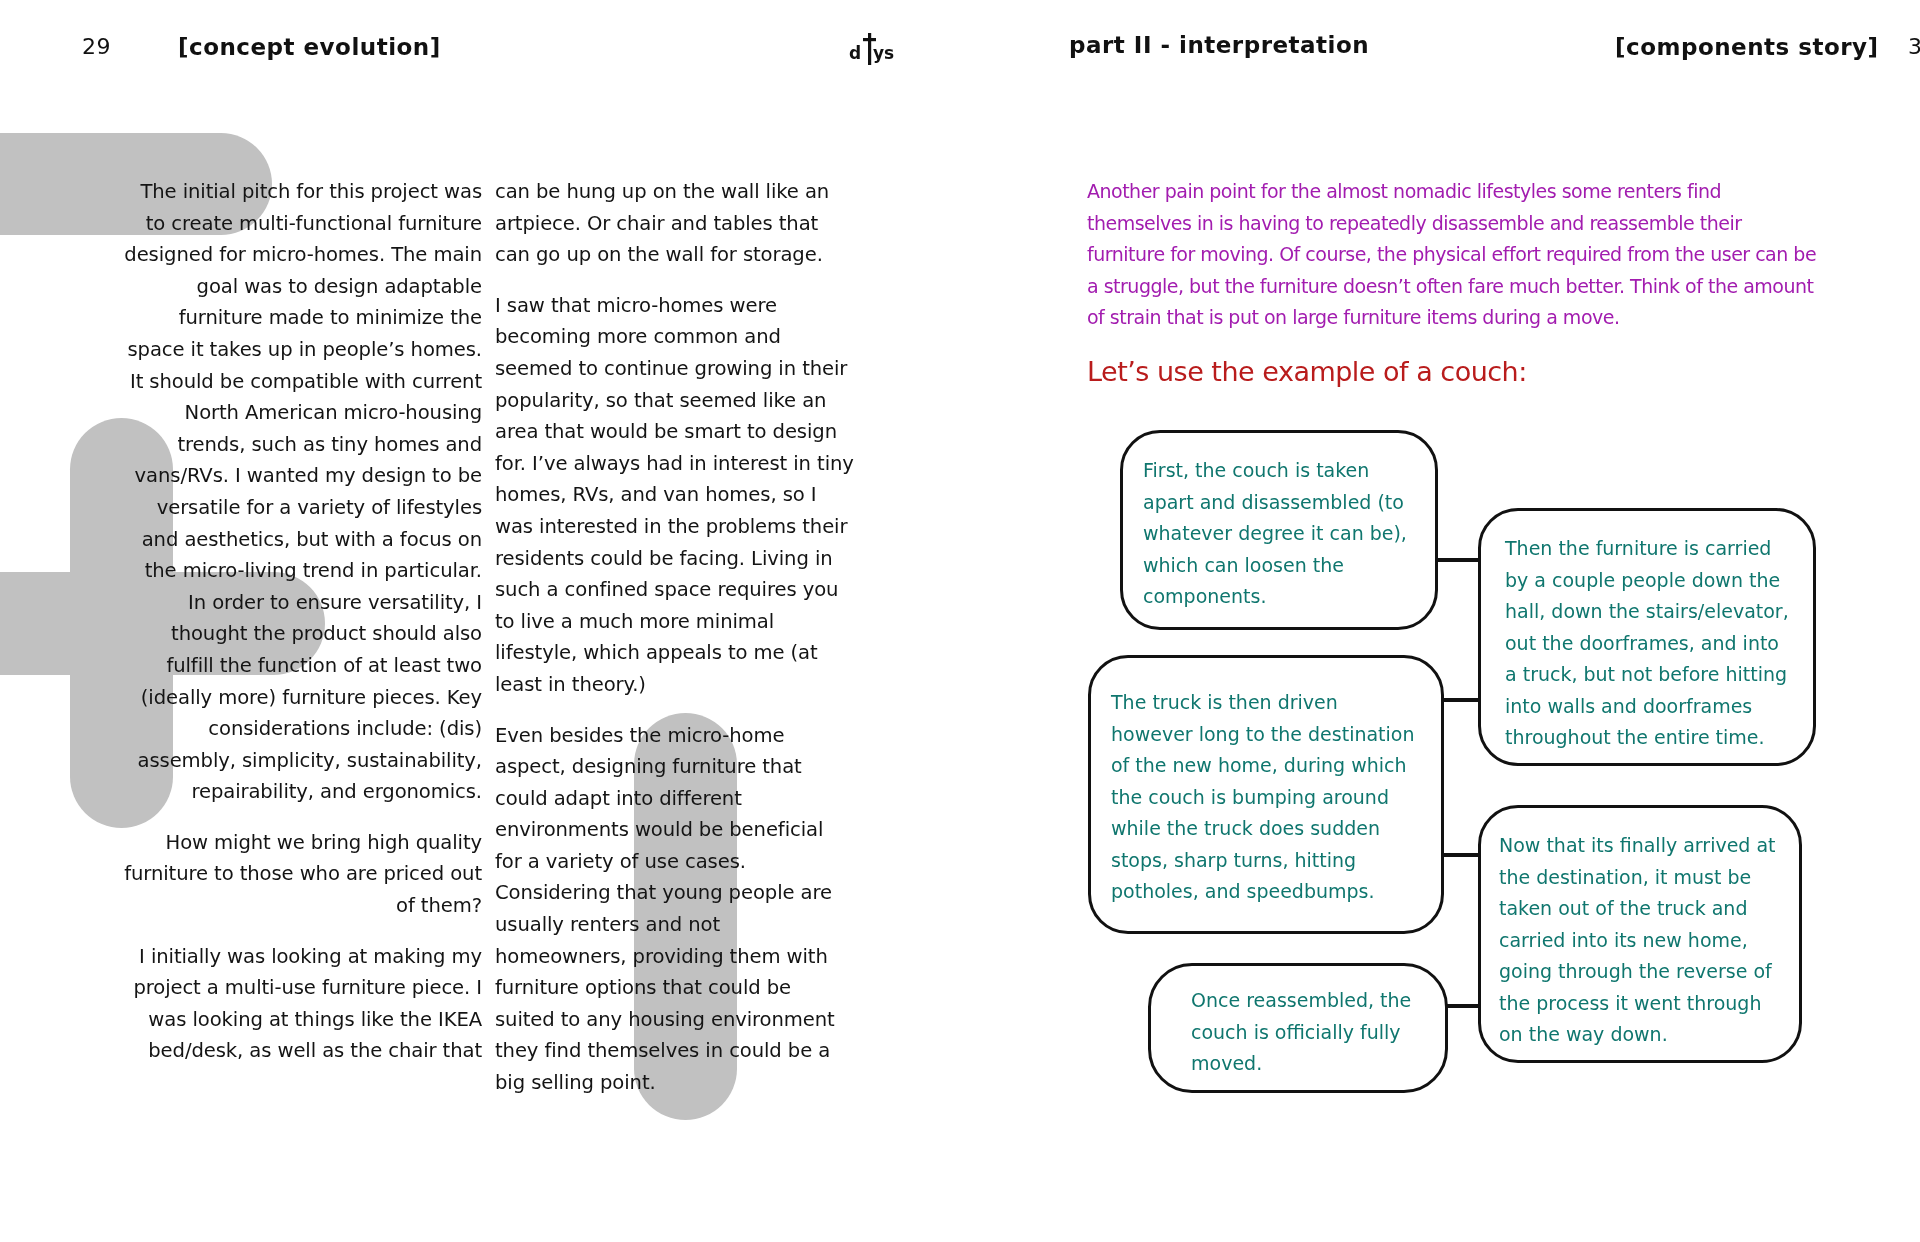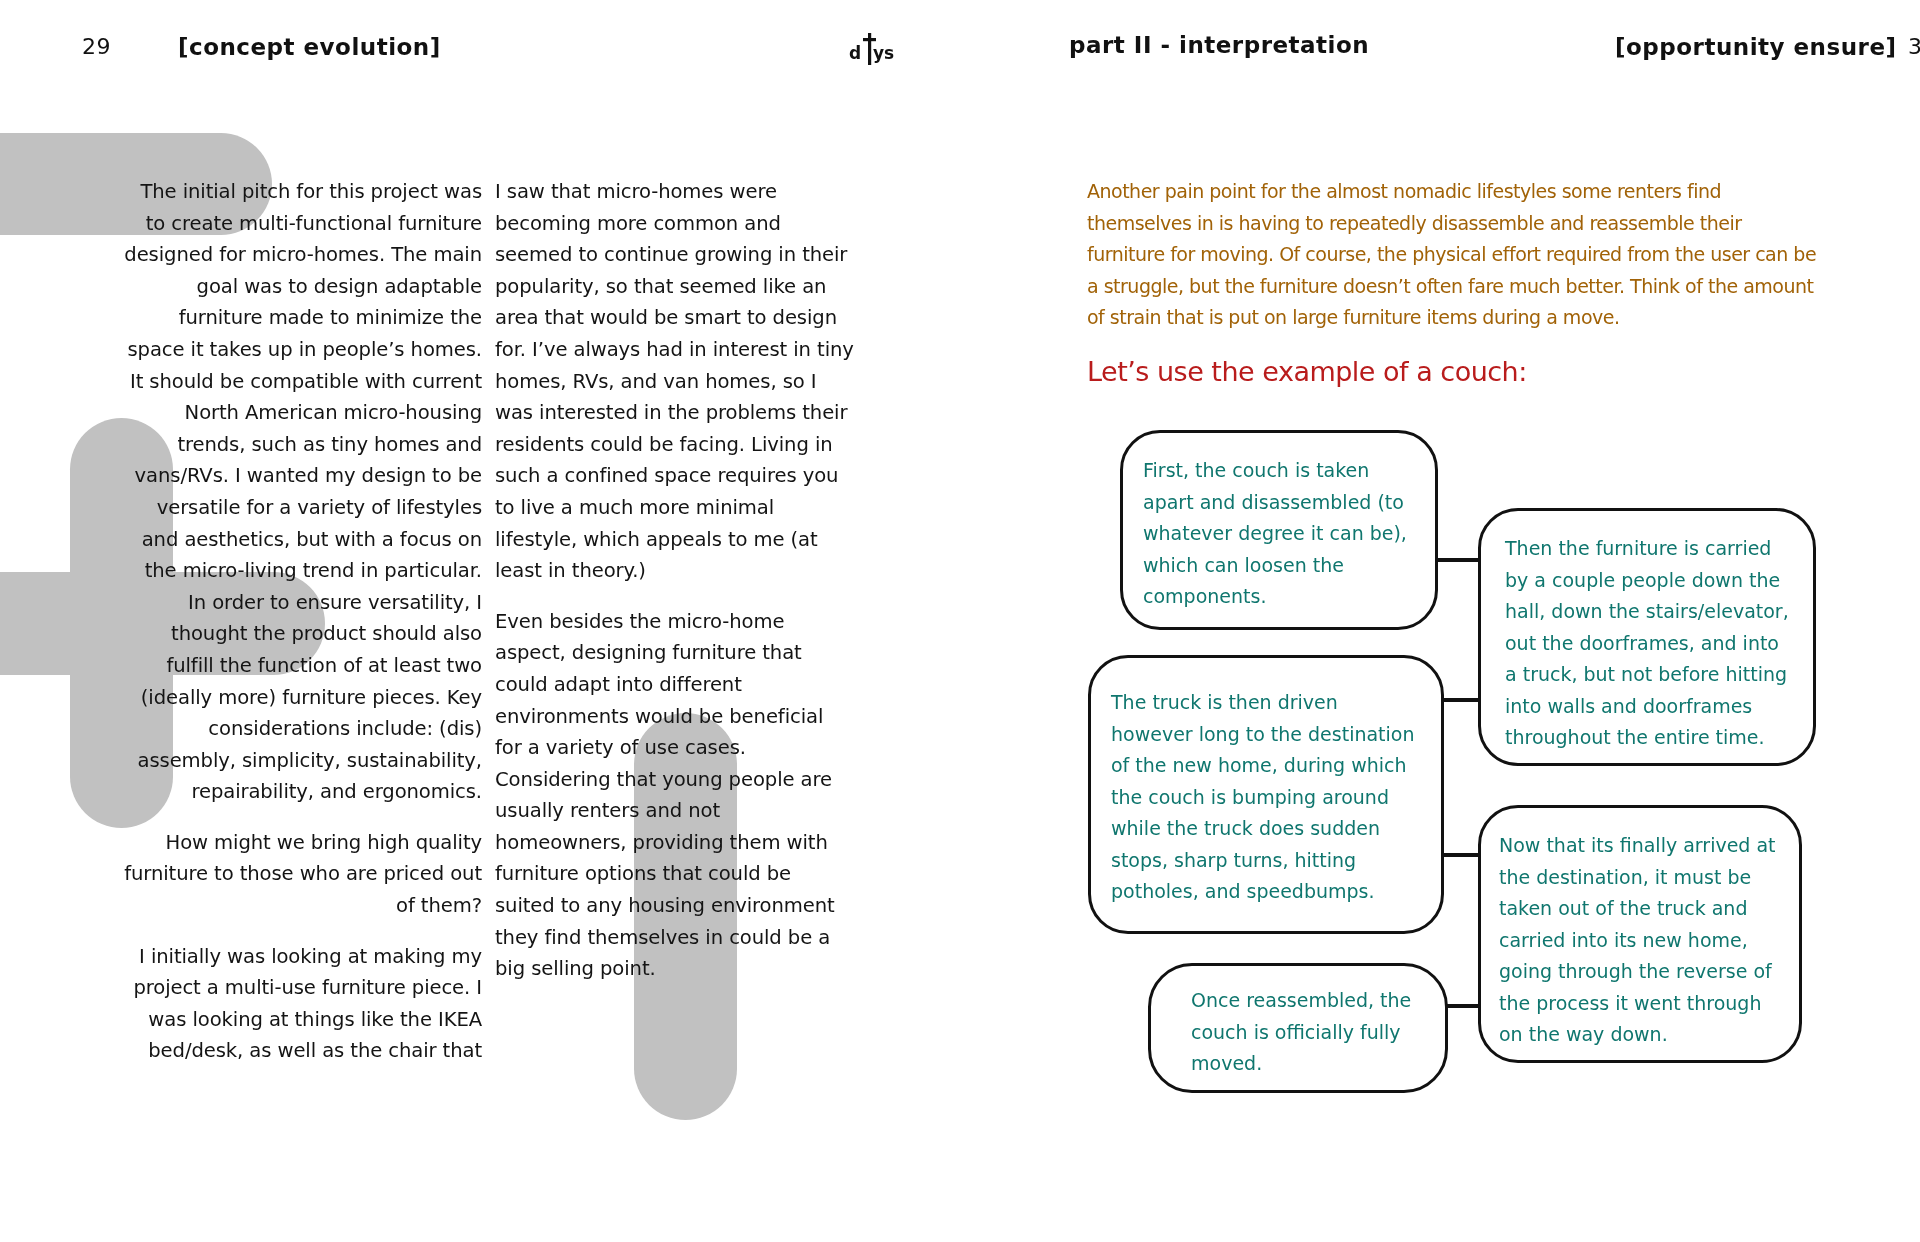--- a/index.html
+++ b/index.html
@@ -21,21 +21,21 @@
   }
   .col {
     position: absolute; z-index: 2; font-size: 19.6px; line-height: 31.6px;
     letter-spacing: -0.1px; color: #141414;
   }
   .col p { margin: 0 0 19px 0; }
   #col1 { left: 122px; top: 176px; width: 360px; text-align: right; }
   #col2 { left: 495px; top: 176px; width: 360px; }
   #intro {
     position: absolute; left: 1087px; top: 176px; width: 730px; z-index: 2;
-    font-size: 19px; line-height: 31.6px; letter-spacing: -0.5px; color: #a16207;
+    font-size: 19px; line-height: 31.6px; letter-spacing: -0.5px; color: #a21caf;
   }
   #subheading {
     position: absolute; left: 1087px; top: 356px; z-index: 2;
     font-size: 27px; letter-spacing: -0.5px; color: #b91c1c;
   }
   .box {
     position: absolute; box-sizing: border-box; border: 3.5px solid #111;
     border-radius: 40px; background: #fff; z-index: 2;
     font-size: 19px; line-height: 31.5px; color: #0f766e;
   }
@@ -56,29 +56,30 @@
 <div class="logo">
   <svg width="50" height="34" viewBox="0 0 50 34">
     <rect x="20" y="1" width="3.2" height="32" fill="#111"></rect>
     <rect x="15" y="6" width="13" height="3.2" fill="#111"></rect>
     <text x="1" y="27" font-family="DejaVu Sans, sans-serif" font-weight="bold" font-size="17" fill="#111">d</text>
     <text x="25" y="27" font-family="DejaVu Sans, sans-serif" font-weight="bold" font-size="17" fill="#111">ys</text>
   </svg>
 </div>
 
 <div class="hdr" style="left:1025px; top:32px;">part II - interpretation</div>
-<div class="hdr" style="left:1571px;">[opportunity ensure]</div>
+<div class="hdr" style="left:1571px;">[components story]</div>
 <div class="hdr pagenum" style="left:1864px;">30</div>
 
 <div class="col" id="col1">
   <p>The initial pitch for this project was to create multi-functional furniture designed for micro-homes. The main goal was to design adaptable furniture made to minimize the space it takes up in people’s homes. It should be compatible with current North American micro-housing trends, such as tiny homes and vans/RVs. I wanted my design to be versatile for a variety of lifestyles and aesthetics, but with a focus on the micro-living trend in particular. In order to ensure versatility, I thought the product should also fulfill the function of at least two (ideally more) furniture pieces. Key considerations include: (dis) assembly, simplicity, sustainability, repairability, and ergonomics.</p>
   <p>How might we bring high quality furniture to those who are priced out of them?</p>
   <p>I initially was looking at making my project a multi-use furniture piece. I was looking at things like the IKEA bed/desk, as well as the chair that</p>
 </div>
 <div class="col" id="col2">
+  <p>can be hung up on the wall like an artpiece. Or chair and tables that can go up on the wall for storage.</p>
   <p>I saw that micro-homes were becoming more common and seemed to continue growing in their popularity, so that seemed like an area that would be smart to design for. I’ve always had in interest in tiny homes, RVs, and van homes, so I was interested in the problems their residents could be facing. Living in such a confined space requires you to live a much more minimal lifestyle, which appeals to me (at least in theory.)</p>
   <p>Even besides the micro-home aspect, designing furniture that could adapt into different environments would be beneficial for a variety of use cases. Considering that young people are usually renters and not homeowners, providing them with furniture options that could be suited to any housing environment they find themselves in could be a big selling point.</p>
 </div>
 
 <div id="intro">Another pain point for the almost nomadic lifestyles some renters find themselves in is having to repeatedly disassemble and reassemble their furniture for moving. Of course, the physical effort required from the user can be a struggle, but the furniture doesn’t often fare much better. Think of the amount of strain that is put on large furniture items during a move.</div>
 <div id="subheading">Let’s use the example of a couch:</div>
 
 <div class="conn" style="left:1434px; top:558px; width:46px;"></div>
 <div class="conn" style="left:1441px; top:698px; width:39px;"></div>
 <div class="conn" style="left:1441px; top:853px; width:39px;"></div>

